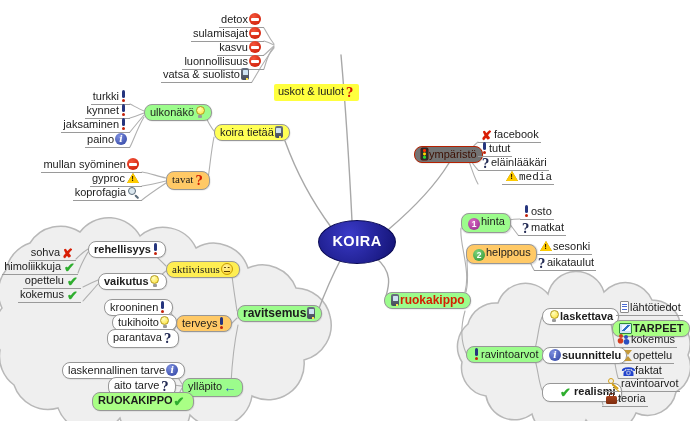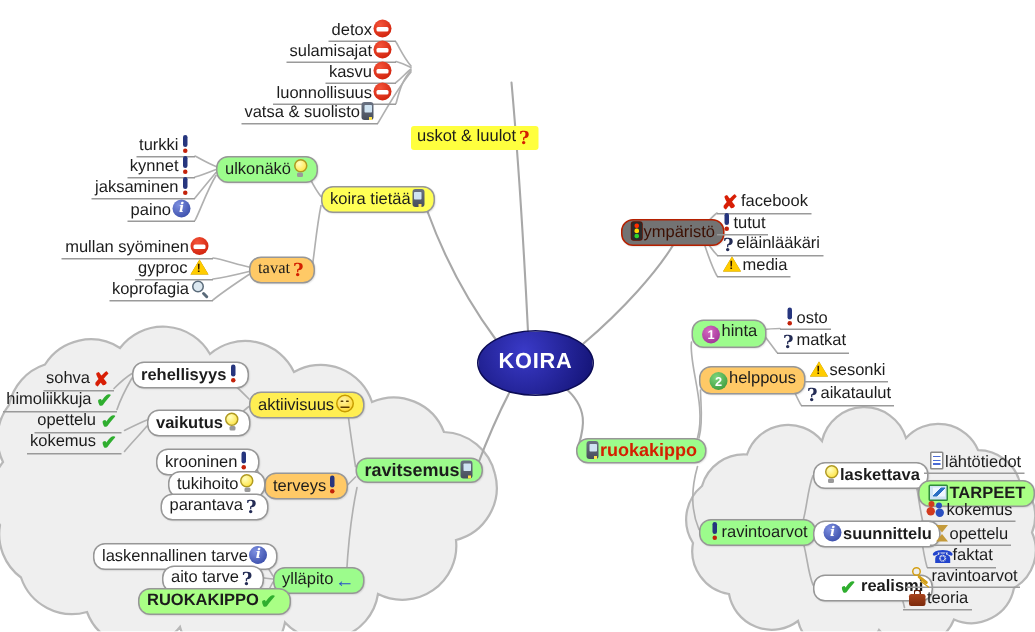--- a/index.html
+++ b/index.html
@@ -5,21 +5,21 @@
   html,body{margin:0;padding:0;background:#fff;}
   #map{position:relative;width:690px;height:421px;background:#fff;overflow:hidden;
        font-family:"Liberation Sans",sans-serif;}
   svg.layer{position:absolute;left:0;top:0;z-index:1;}
   .node{position:absolute;z-index:3;white-space:nowrap;font-size:11px;line-height:12px;color:#1c1c1c;cursor:default;}
   .leaf{padding:0 2px 1px 2px;border-bottom:1.2px solid #9a9a9a;height:13px;}
   .leaf.l{text-align:right;}
   .bubble{border:1px solid #979797;border-radius:8px;padding:1px 5px 2px 5px;background:#fff;
           box-shadow:0.5px 0.5px 1px rgba(0,0,0,0.12);}
   .flat{background:#ffff3e;padding:1px 4px 2px 4px;border-radius:2px;}
-  .bg-yellow{background:#ffee52;}
+  .bg-yellow{background:#ffee52;font-family:Liberation Serif, serif;}
   .bg-yellowlt{background:#ffff55;}
   .bg-green{background:#9cfc8c;}
   .bg-greenhl{background:#a9ff85;}
   .bg-orange{background:#ffc966;}
   .bg-red{background:#737373;border-color:#b52000;color:#3c0f02;}
   .b{font-weight:bold;}
   .big{font-size:12px;}
   .red-text{color:#d42000;}
   .root{position:absolute;left:318px;top:220px;width:76px;height:42px;border-radius:50%;
         background:radial-gradient(circle at 40% 32%,#3a3ac8,#10106e);border:1px solid #0b0b55;
@@ -219,21 +219,21 @@
   </div>
   <div class="node leaf" style="left:478px;top:128px;">
     <span class="ic ic-x"></span><span>facebook</span>
   </div>
   <div class="node leaf" style="left:478px;top:142px;">
     <span class="ic ic-excl"></span><span>tutut</span>
   </div>
   <div class="node leaf" style="left:478px;top:156px;">
     <span class="ic ic-q dark"></span><span>eläinlääkäri</span>
   </div>
-  <div class="node leaf" style="left:478px;top:170px;">
+  <div class="node leaf" style="left:502px;top:170px;font-family:Liberation Mono, monospace;">
     <span class="ic ic-warn"></span><span>media</span>
   </div>
 
   <div class="node bubble bg-green b big red-text" style="left:384px;top:292px;">
     <span class="ic ic-phone"></span><span>ruokakippo</span>
   </div>
   <div class="node bubble bg-green" style="left:461px;top:213px;">
     <span class="ic ic-num ic-num1"></span><span>hinta</span>
   </div>
   <div class="node leaf" style="left:520px;top:205px;">

